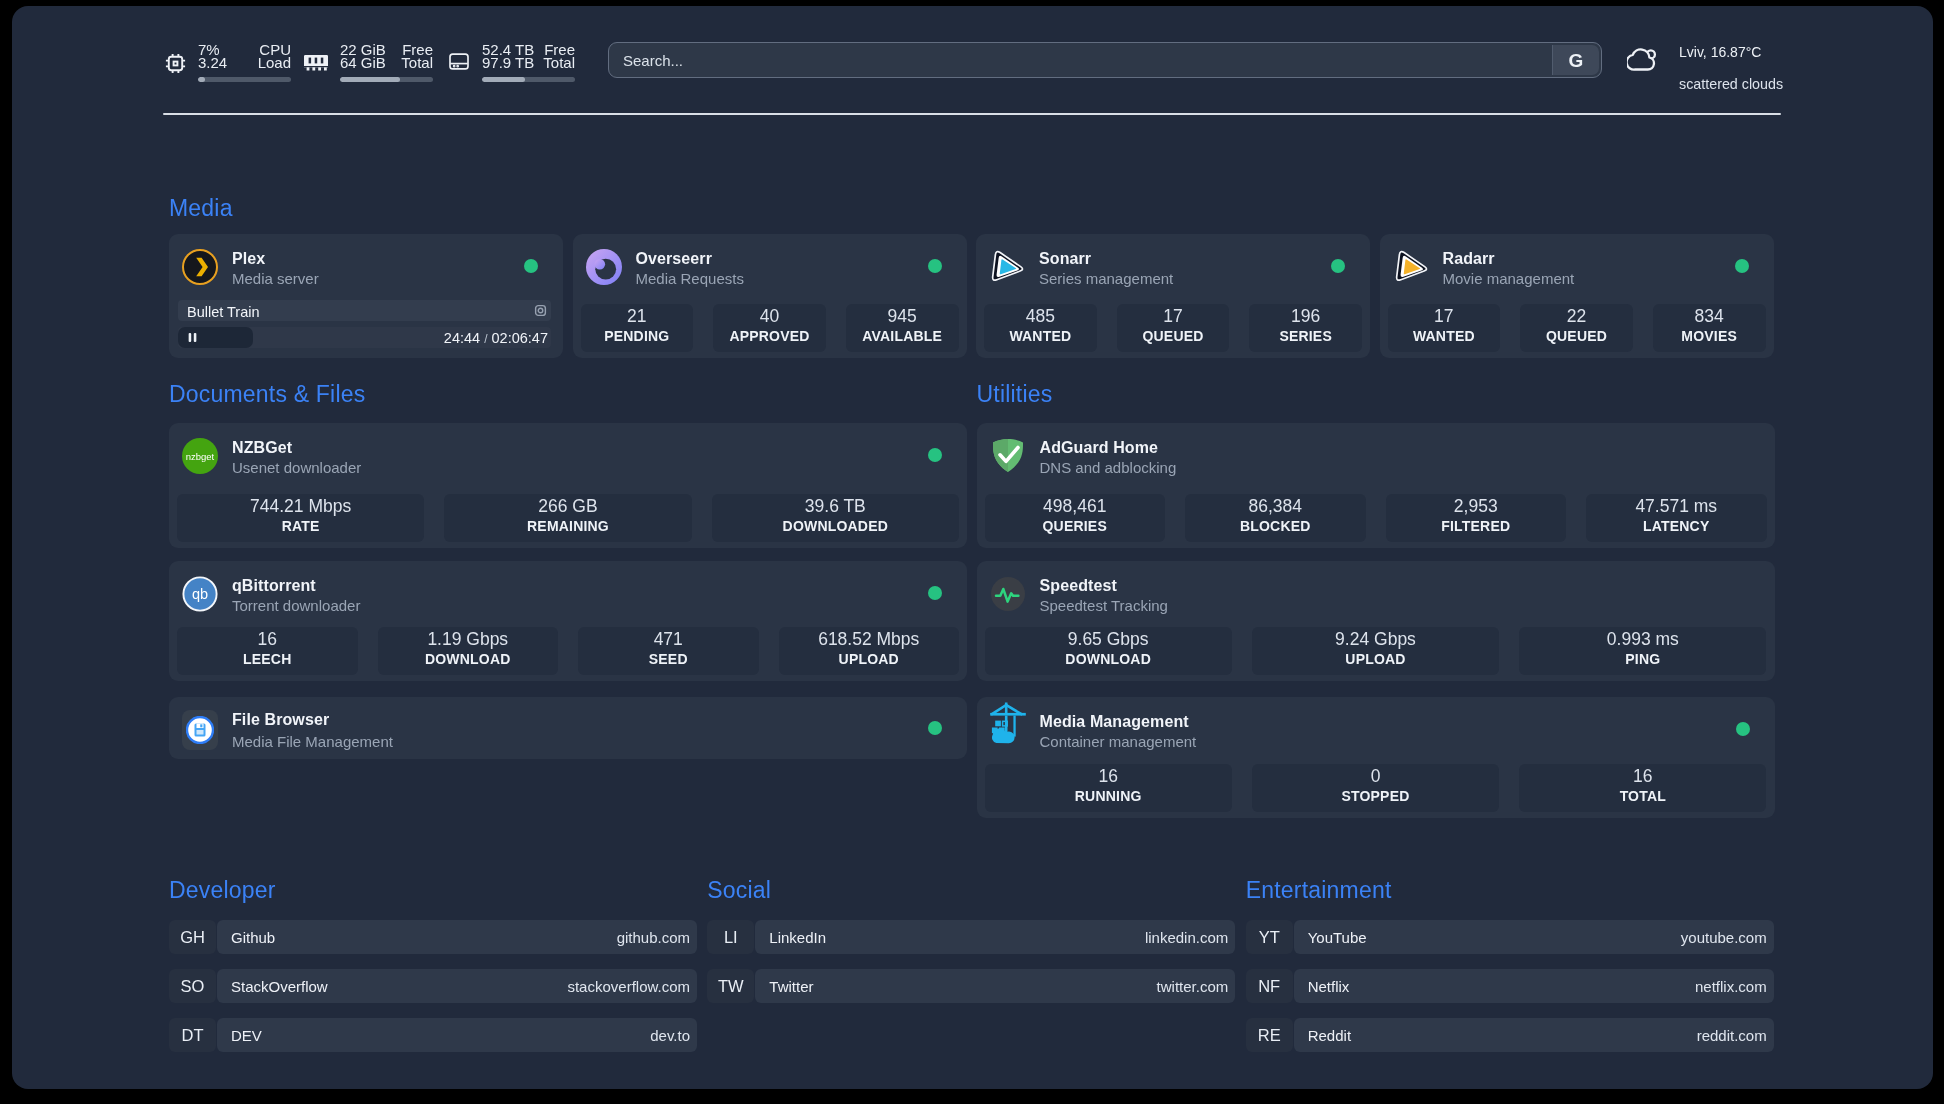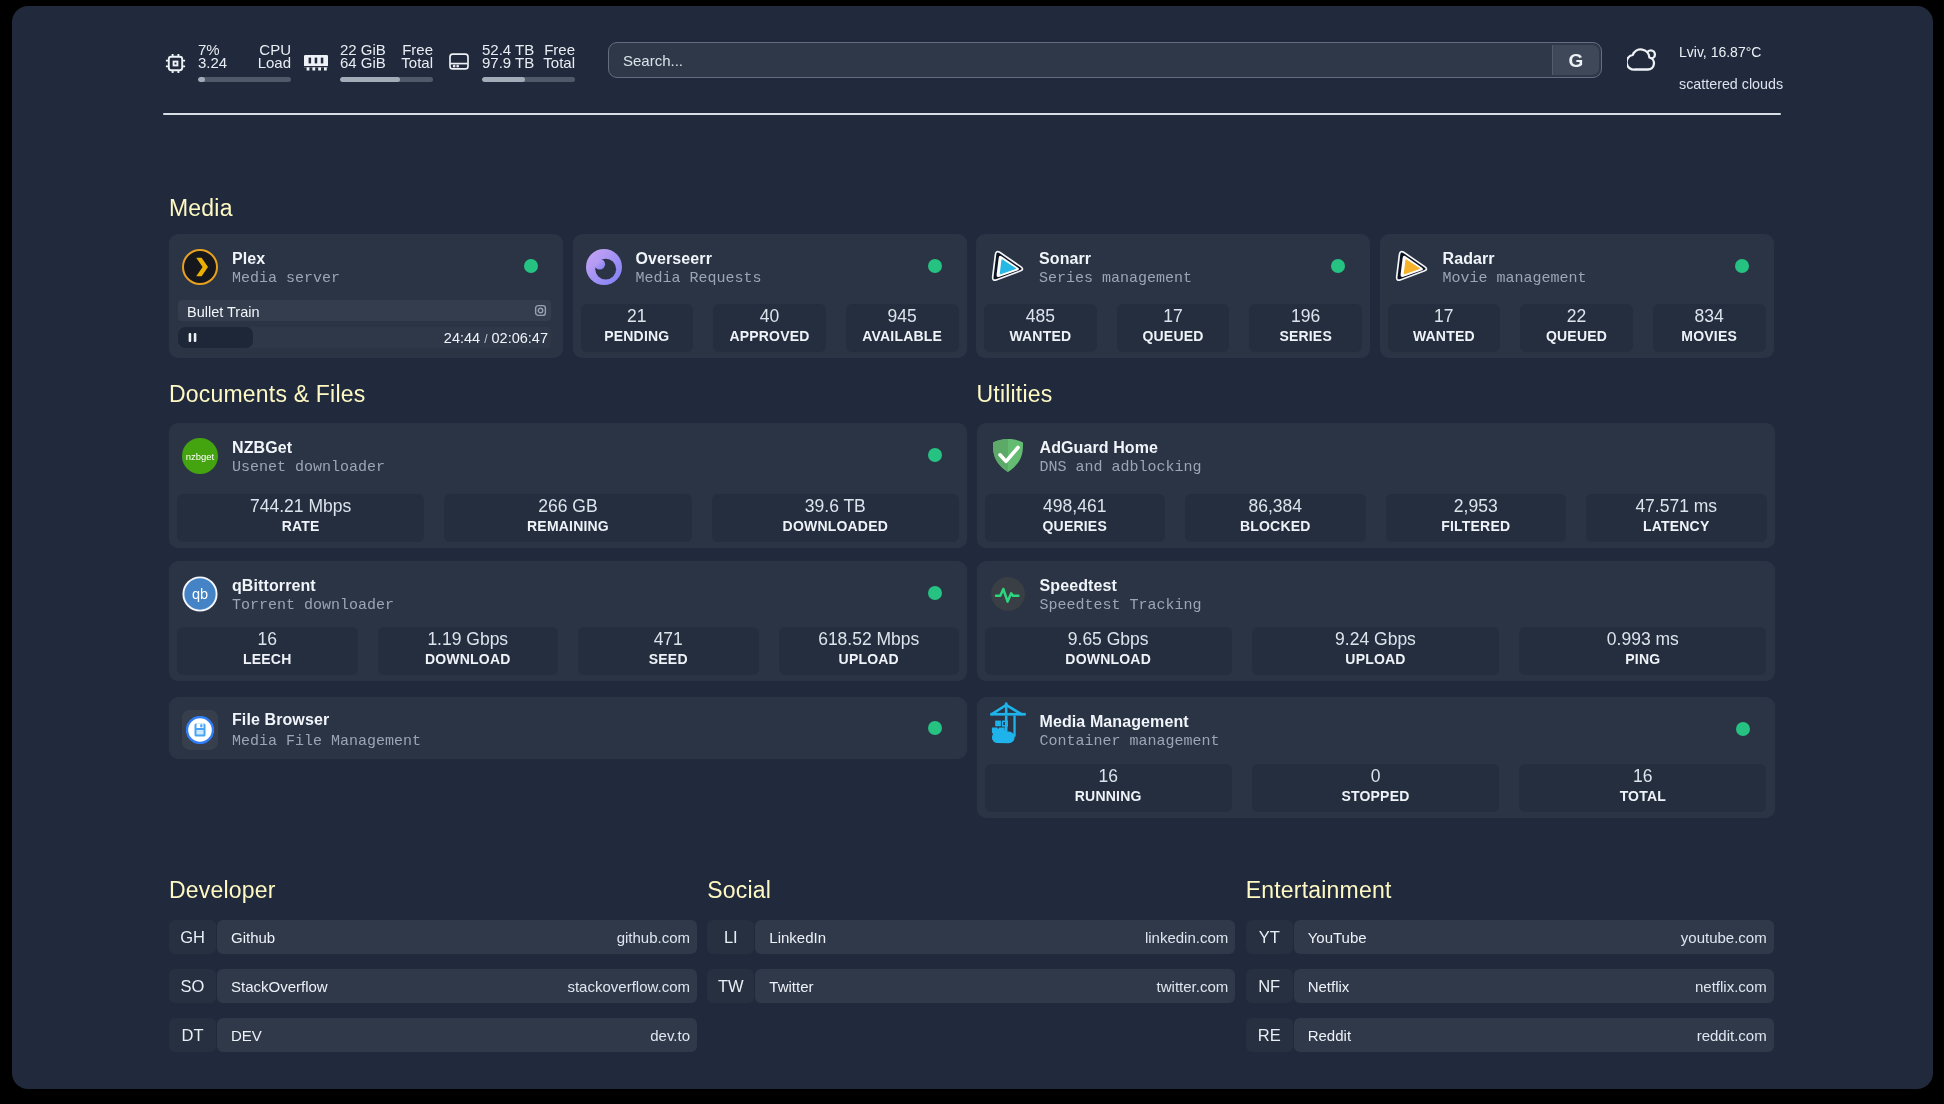--- a/index.html
+++ b/index.html
@@ -23,27 +23,27 @@
   .search .gbtn { position:absolute; right:2px; top:2px; bottom:2px; width:47px;
     background:#3e4859; border-radius:0 7px 7px 0; color:#eef2f7; font-size:19px; font-weight:600;
     text-align:center; line-height:31px; border-left:1px solid #515c6e; }
 
   .weather-t1 { position:absolute; left:1679px; top:44px; font-size:14px; color:#edf1f6; }
   .weather-t2 { position:absolute; left:1679px; top:64.5px; font-size:14.3px; color:#dde3ec;margin-top:11px; }
 
   .hr { position:absolute; left:163px; top:113px; width:1618px; height:2px; background:#d9dee6; border-radius:1px; }
 
   
-  .sect { position:absolute; font-size:23px; font-weight:500; color:#fef9c3; letter-spacing:.2px; }
+  .sect { position:absolute; font-size:23px; font-weight:500; color:#3b82f6; letter-spacing:.2px; }
 
   
   .card { position:absolute; background:#2a3445; border-radius:9px; }
   .sico { position:absolute; left:13px; top:15px; width:36px; height:36px; }
   .st { position:absolute; left:63px; top:15.5px; font-size:16px; font-weight:600; color:#f1f4f9; letter-spacing:.1px; }
-  .ss { position:absolute; left:63px; top:35.5px; font-size:15px; color:#9aa5b5;font-family:Liberation Mono, monospace; }
+  .ss { position:absolute; left:63px; top:35.5px; font-size:15px; color:#9aa5b5; }
   .dot { position:absolute; width:14px; height:14px; border-radius:50%; background:#26c281; right:25px; top:25px; }
   .stats { position:absolute; left:8px; right:8px; bottom:6px; height:48px; display:flex; gap:20px; }
   .stat { flex:1; background:#242e3f; border-radius:6px; text-align:center; padding-top:2px; }
   .stat .v { font-size:17.5px; line-height:20.5px; color:#dde3ec; }
   .stat .l { font-size:14px; font-weight:700; color:#eff3f8; margin-top:1px; letter-spacing:.2px; }
 
   
   .prow1 { position:absolute; left:9px; right:12px; top:66px; height:21px; background:#333d4e; border-radius:4px; }
   .prow1 .tt { position:absolute; left:9px; top:3.5px; font-size:14.5px; color:#f2f5f9; }
   .prow2 { position:absolute; left:9px; right:12px; top:93px; height:21px; background:rgba(255,255,255,0.025); border-radius:4px; }

